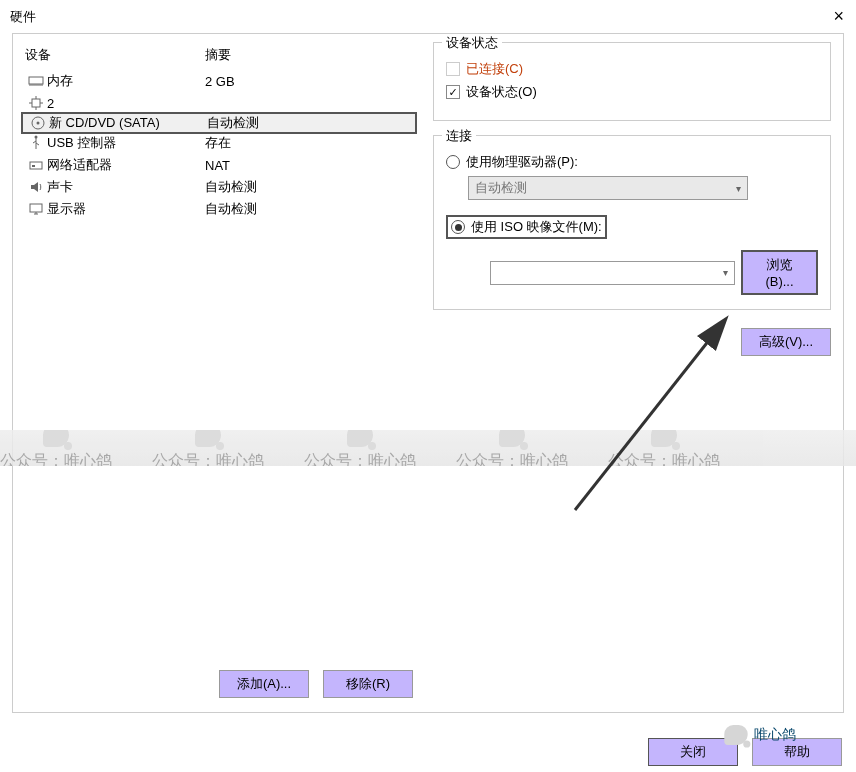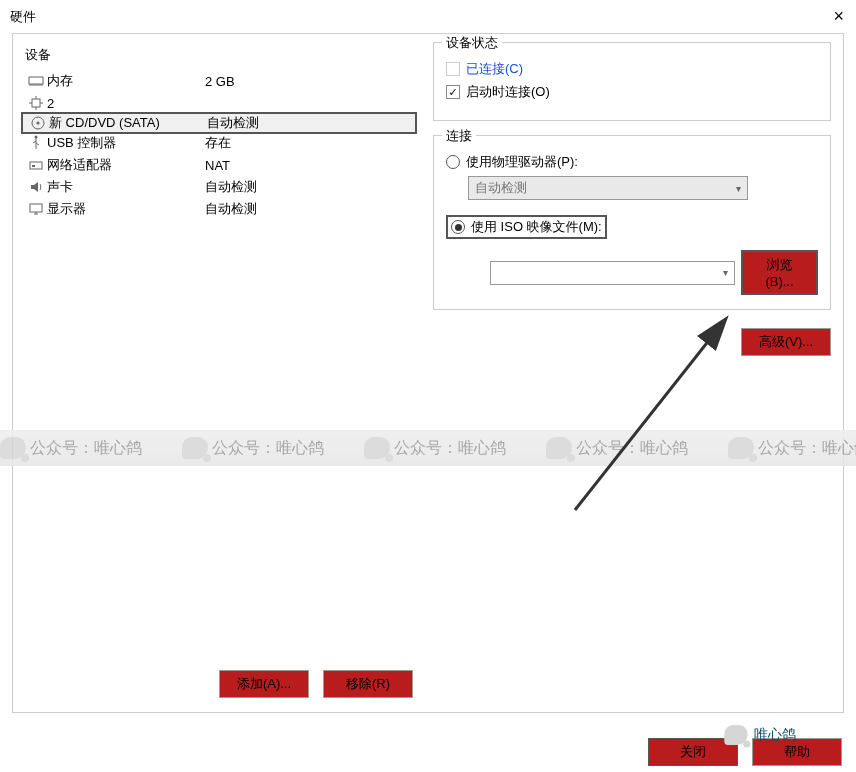--- a/index.html
+++ b/index.html
@@ -14,57 +14,58 @@
 .dev-head { display: flex; font-size: 13px; padding: 4px 4px 6px 4px; }
 .dev-col1 { width: 180px; }
 .dev-col2 { flex: 1; }
 .dev-row { display: flex; align-items: center; padding: 2px 4px; font-size: 13px; height: 22px; }
 .dev-row .iconcell { width: 22px; display: flex; align-items: center; justify-content: center; }
 .dev-row .namecell { width: 158px; }
 .dev-row .sumcell { flex: 1; }
 .dev-row.selected { background: #f0f0f0; border: 2px solid #555; margin: -2px 0; }
 .icon { width: 16px; height: 16px; display: inline-block; }
 .left-buttons { margin-top: auto; display: flex; justify-content: flex-end; gap: 14px; padding: 6px 4px; }
-.btn { background: #b91c1c; border: 1px solid #999; padding: 4px 16px; font-size: 13px; min-width: 90px; text-align: center; cursor: pointer; font-family: inherit; }
+.btn { background: #c4b5fd; border: 1px solid #999; padding: 4px 16px; font-size: 13px; min-width: 90px; text-align: center; cursor: pointer; font-family: inherit; }
 .btn.hl { border: 2px solid #555; }
 .fieldset { border: 1px solid #ccc; padding: 12px 12px 14px 12px; margin-bottom: 14px; position: relative; }
 .fieldset .legend { position: absolute; top: -9px; left: 8px; background: #fff; padding: 0 4px; font-size: 13px; }
 .checkbox-row, .radio-row { display: flex; align-items: center; gap: 6px; margin: 5px 0; font-size: 13px; }
 .checkbox-box { width: 14px; height: 14px; border: 1px solid #888; display: flex; align-items: center; justify-content: center; font-size: 11px; line-height: 1; }
 .checkbox-box.disabled { border-color: #ccc; }
 .radio-outer { width: 14px; height: 14px; border: 1px solid #555; border-radius: 50%; display: flex; align-items: center; justify-content: center; }
 .radio-dot { width: 7px; height: 7px; background: #333; border-radius: 50%; }
 .radio-row.hl { border: 2px solid #555; padding: 1px 3px; display: inline-flex; }
 .combo { width: 280px; height: 24px; border: 1px solid #999; background: #e9e9e9; display: flex; align-items: center; justify-content: space-between; padding: 0 6px; color: #777; font-size: 13px; margin-left: 22px; }
 .combo.white { background: #fff; color: #000; width: 250px; }
 .combo .chev { font-size: 10px; color: #666; }
 .iso-row { display: flex; align-items: center; gap: 6px; margin-left: 22px; margin-top: 6px; }
 .adv-row { display: flex; justify-content: flex-end; margin-top: 18px; }
 .bottom-bar { position: absolute; bottom: 6px; right: 14px; display: flex; gap: 14px; }
 .watermark-band { position: absolute; left: 0; right: 0; top: 430px; height: 36px; background: linear-gradient(#eee,#e6e6e6); opacity: 0.85; display: flex; align-items: center; overflow: hidden; pointer-events: none; }
-.wm-item { display: flex; align-items: center; gap: 4px; color: #999; font-size: 16px; white-space: nowrap; margin-right: 40px; }
+.wm-item { display: flex; align-items: center; gap: 4px; color: #999; font-size: 16px; white-space: nowrap; margin-right: 40px; flex-direction: column; }
 .wm-bubble { width: 26px; height: 22px; background: #d6d6d6; border-radius: 10px 10px 12px 4px; position: relative; }
 .wm-bubble::after { content: ""; position: absolute; right: -3px; bottom: -3px; width: 8px; height: 8px; background: #d6d6d6; border-radius: 50%; }
 .arrow-svg { position: absolute; top: 310px; left: 435px; pointer-events: none; }
 .corner-wm { position: absolute; right: 60px; bottom: 26px; display: flex; align-items: center; gap: 5px; color: #0c4a6e; font-size: 14px; pointer-events: none; }
 .corner-wm .wm-bubble { transform: scale(0.9); }
 </style>
 </head>
 <body>
 
 <div class="titlebar">
   <span class="title">硬件</span>
   <span class="close-x">×</span>
 </div>
 
 <div class="dialog-body">
   <div class="left-panel">
     <div class="dev-table">
       <div class="dev-head">
         <div class="dev-col1">设备</div>
+        <div class="dev-col2">摘要</div>
       </div>
       <div id="dev-rows">
           <div class="dev-row">
             <span class="iconcell">
               <svg class="icon" viewBox="0 0 16 16">
                 <rect x="1" y="4" width="14" height="7" fill="none" stroke="#666"></rect>
                 <path d="M2 11v2M4 11v2M6 11v2M8 11v2M10 11v2M12 11v2M14 11v2" stroke="#666"></path>
               </svg>
             </span>
             <span class="namecell">内存</span>
@@ -135,25 +136,25 @@
       <button class="btn">添加(A)...</button>
       <button class="btn">移除(R)</button>
     </div>
   </div>
 
   <div class="right-panel">
     <div class="fieldset">
       <div class="legend">设备状态</div>
       <div class="checkbox-row">
         <span class="checkbox-box disabled"></span>
-        <span style="color:#1d4ed8">已连接(C)</span>
+        <span style="color:#c2410c">已连接(C)</span>
       </div>
       <div class="checkbox-row">
         <span class="checkbox-box">✓</span>
-        <span>启动时连接(O)</span>
+        <span>设备状态(O)</span>
       </div>
     </div>
 
     <div class="fieldset">
       <div class="legend">连接</div>
       <div class="radio-row">
         <span class="radio-outer"></span>
         <span>使用物理驱动器(P):</span>
       </div>
       <div class="combo">

